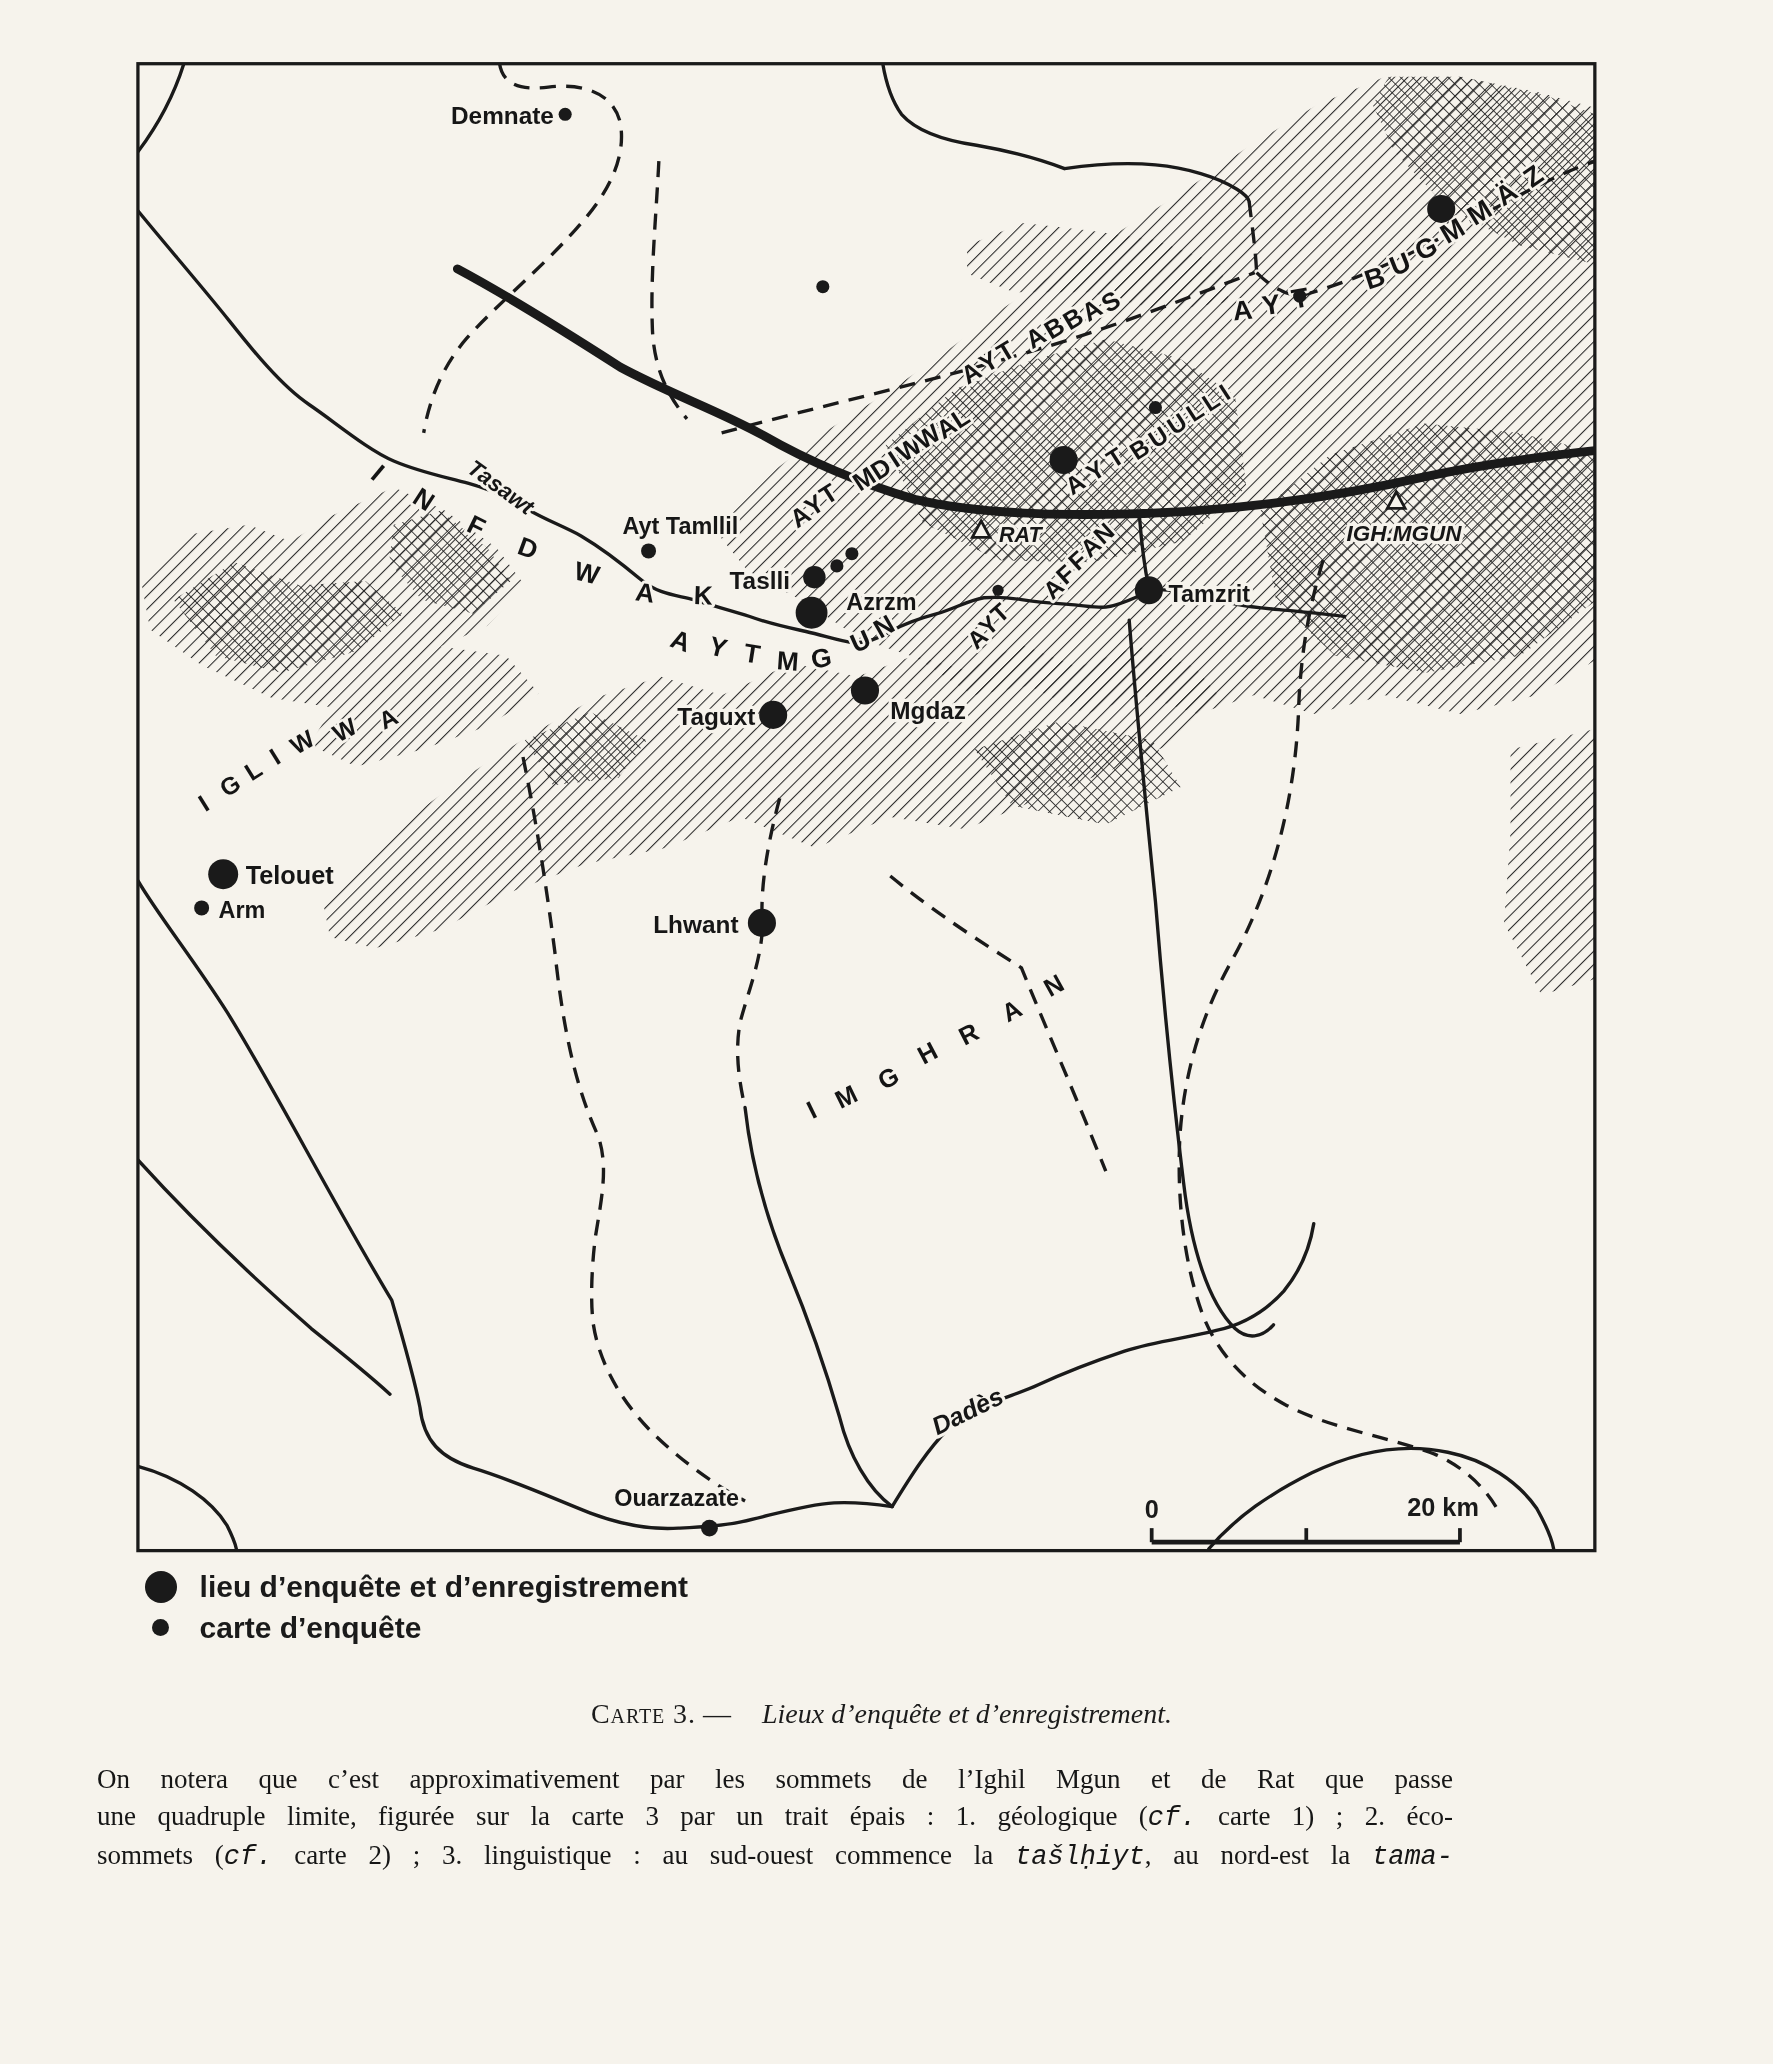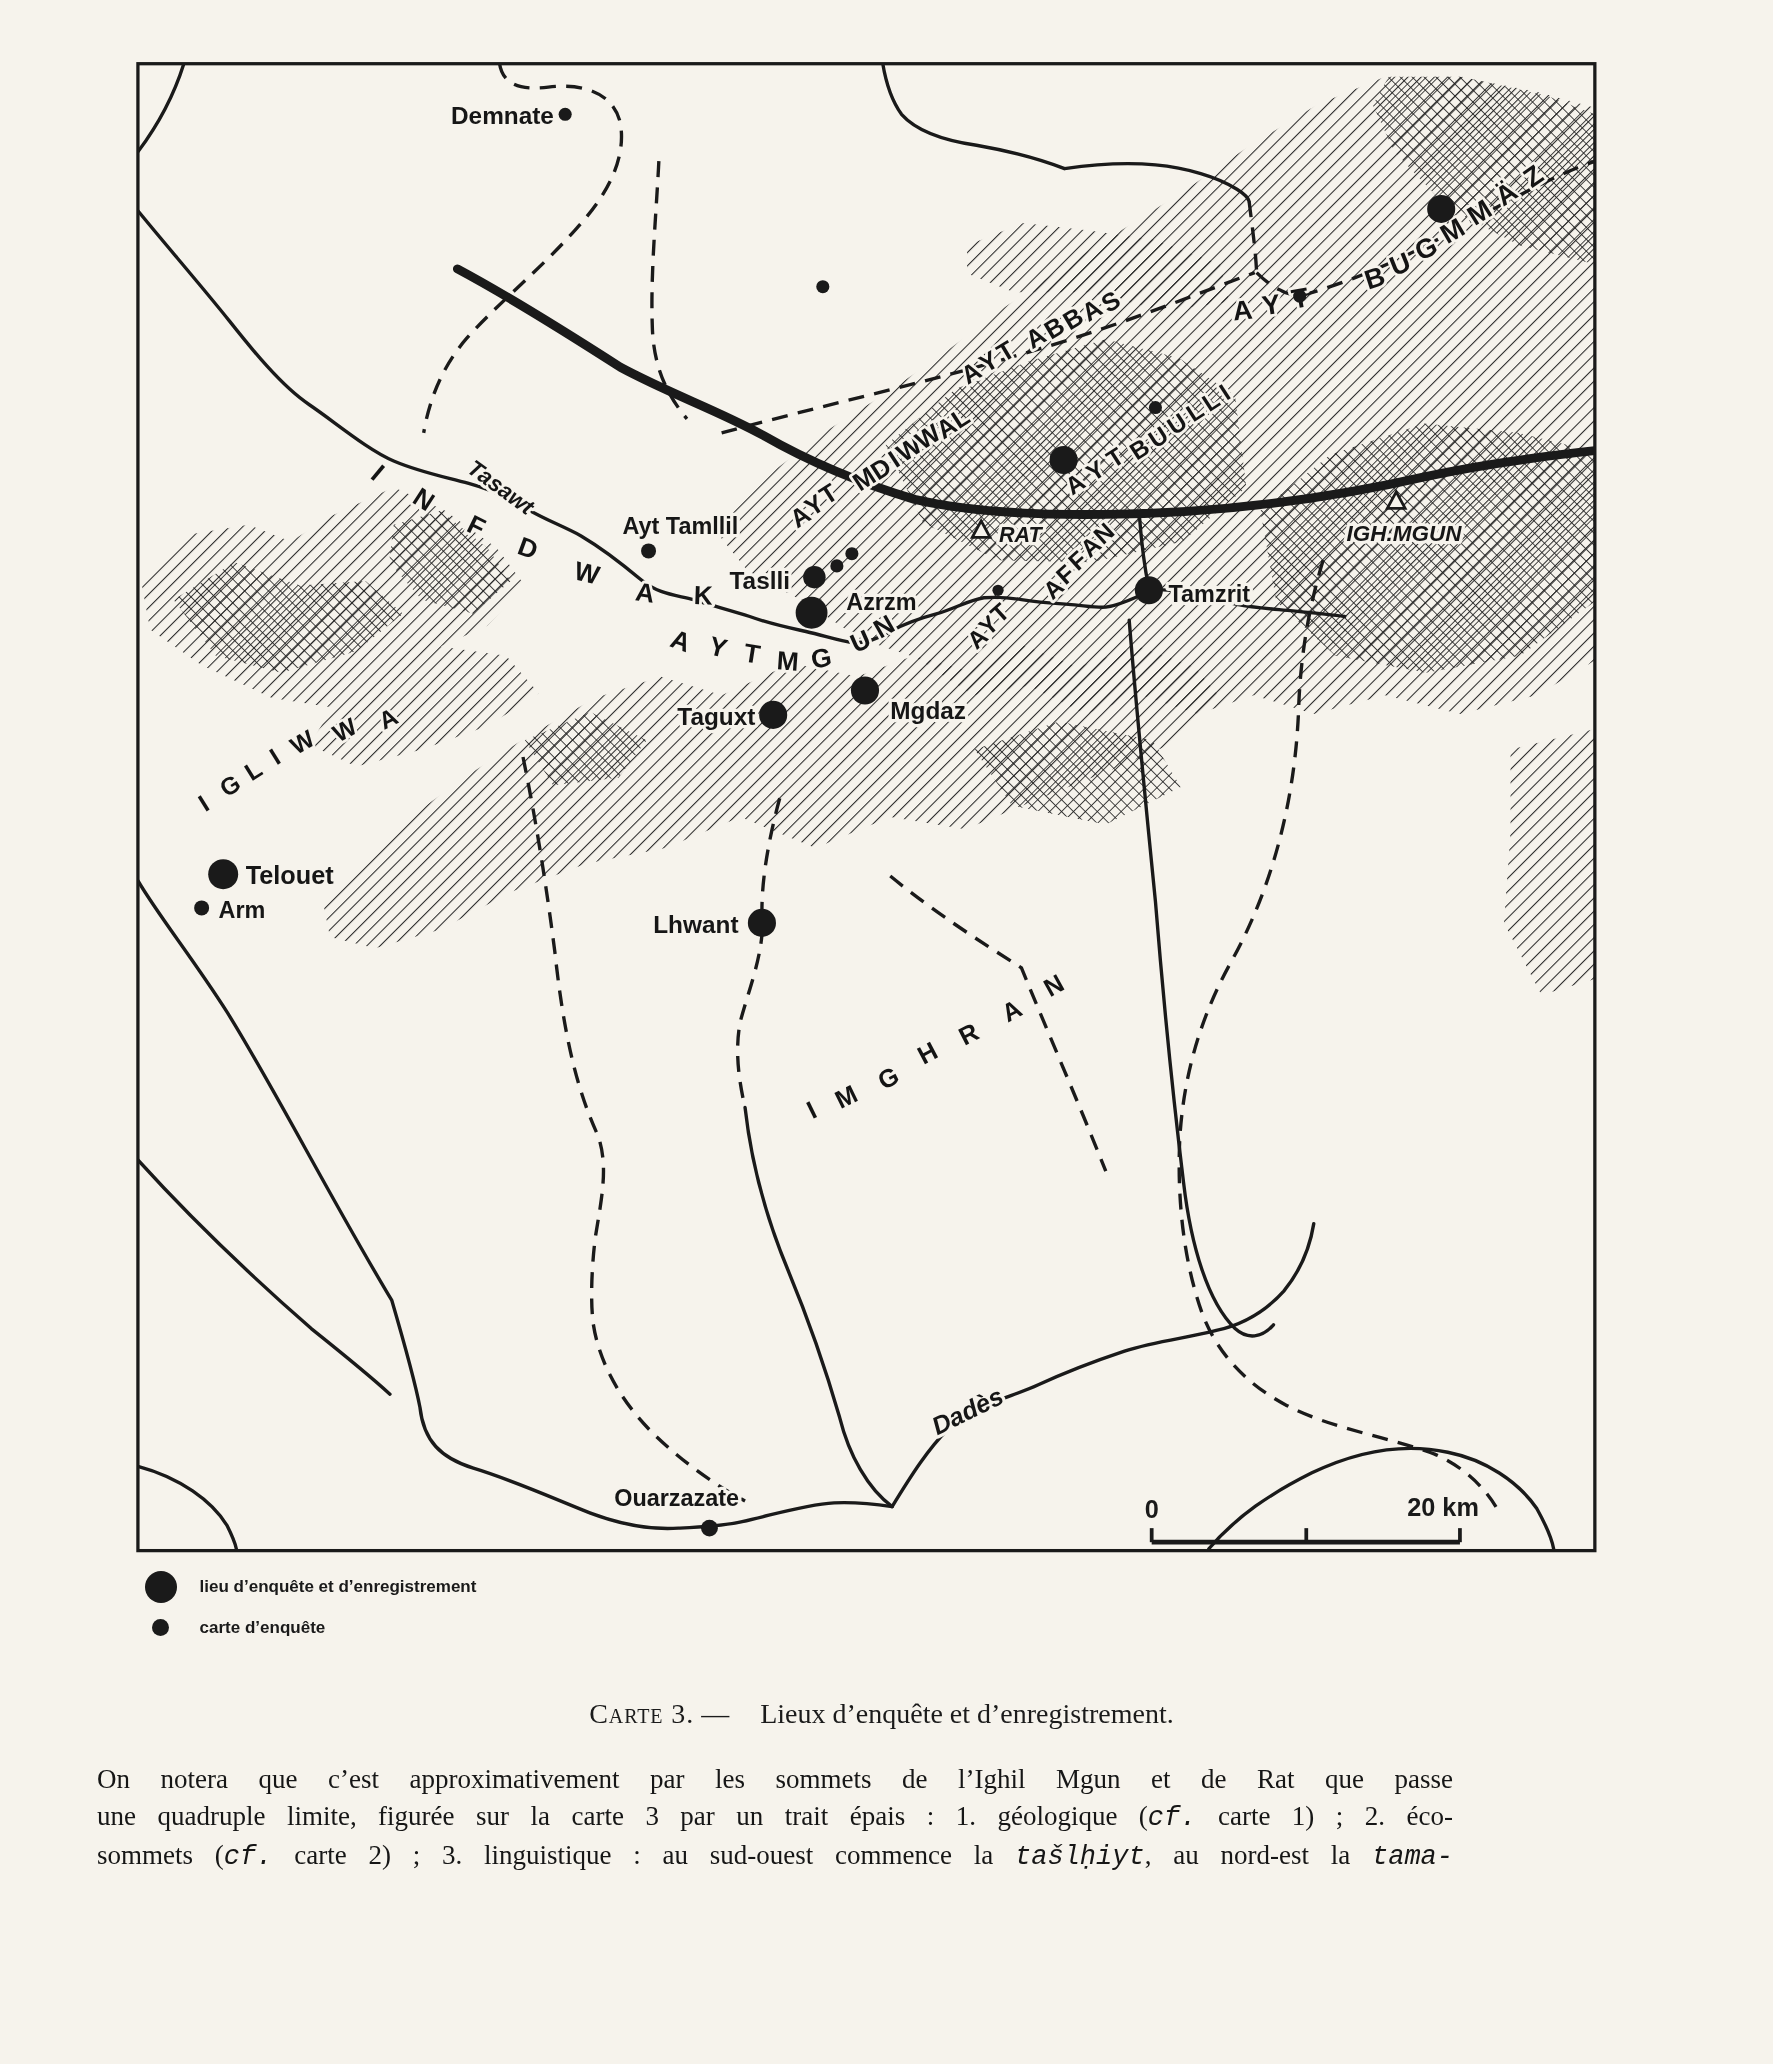--- a/index.html
+++ b/index.html
@@ -8,27 +8,27 @@
     background:#f6f3ec;color:#161616;
     font-family:"Liberation Sans",sans-serif;
   }
   #map-svg{position:absolute;left:0;top:0;}
   #map-svg text{font-family:"Liberation Sans",sans-serif;font-weight:bold;}
   .maplbl{paint-order:stroke;stroke:#f6f3ec;stroke-width:7px;stroke-linejoin:round;fill:#161616;}
   .regltr{paint-order:stroke;stroke:#f6f3ec;stroke-width:6px;stroke-linejoin:round;fill:#141414;}
   .legend-row{position:absolute;display:flex;align-items:center;}
   .legend-sym{width:37px;display:flex;justify-content:center;align-items:center;}
   .legend-dot{background:#1a1a1a;border-radius:50%;}
-  .legend-label{margin-left:20.6px;font-weight:bold;font-size:17px;color:#1a1a1a;white-space:nowrap;}
+  .legend-label{margin-left:20.6px;font-weight:bold;font-size:30px;color:#1a1a1a;white-space:nowrap;}
   .caption{
     position:absolute;left:141px;top:1698px;width:1457px;text-align:center;
     font-family:"Liberation Serif",serif;font-size:28px;color:#1b1b1b;
   }
   .caption .sc{font-variant:small-caps;letter-spacing:0.9px;margin-left:24px;}
-  .caption .it{margin-left:24px;}
+  .caption .it{font-style:italic;margin-left:24px;}
   .par{
     position:absolute;left:97px;top:1761px;width:1356px;
     font-family:"Liberation Serif",serif;font-size:27px;line-height:37px;color:#161616;
   }
   .par .line{text-align:justify;text-align-last:justify;white-space:normal;}
   .par .line.nojust{text-align:left;text-align-last:auto;}
   .par .it{font-style:italic;font-family:Liberation Mono, monospace;}
 </style>
 </head>
 <body>

